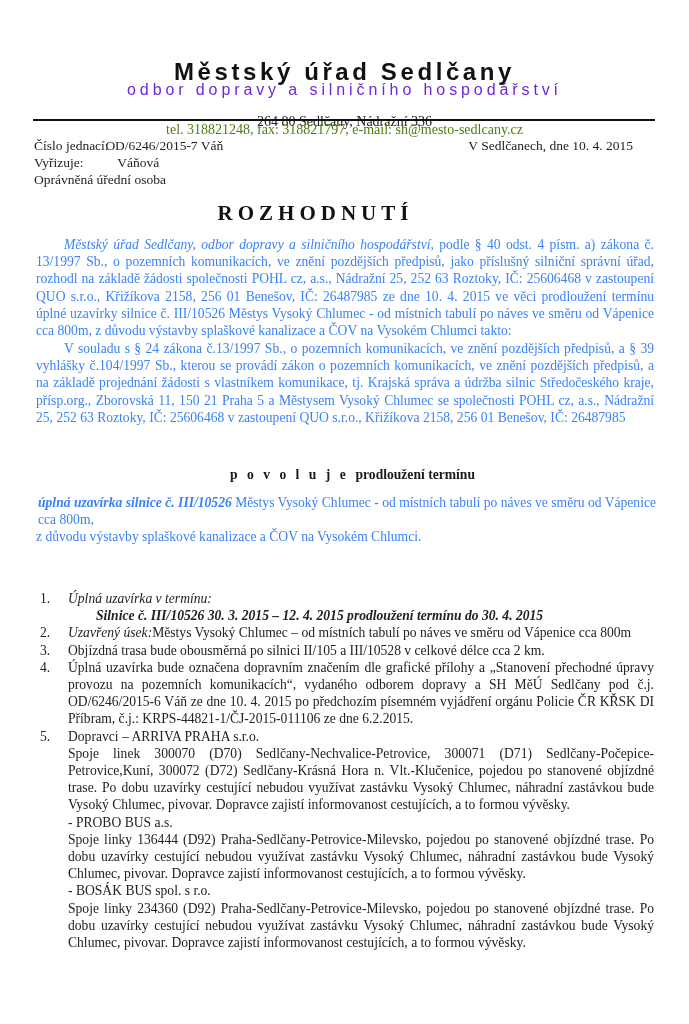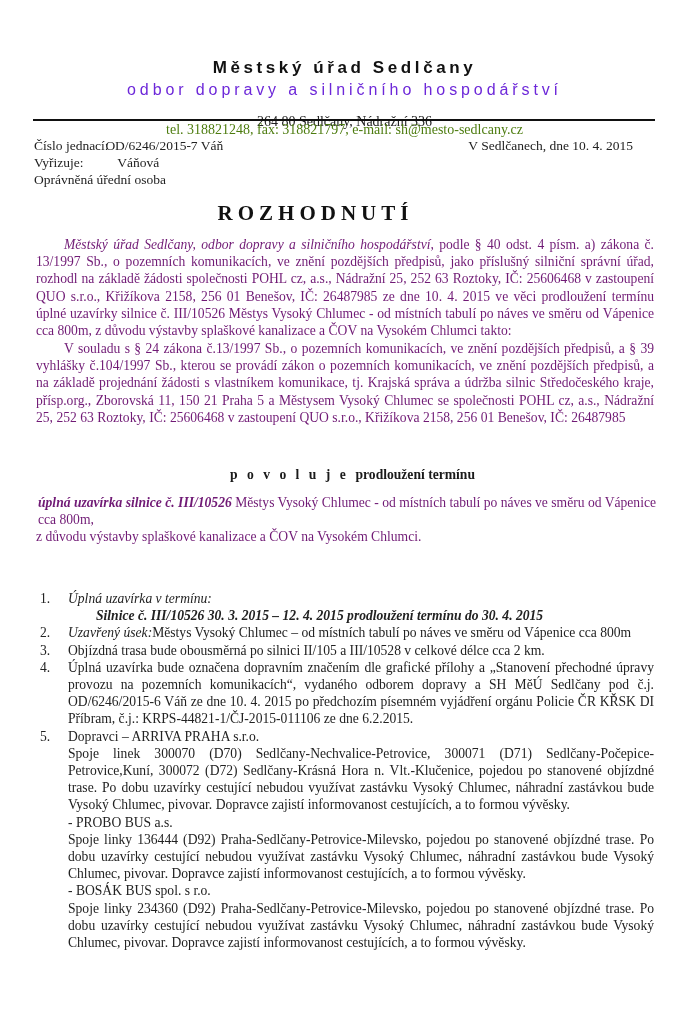--- a/index.html
+++ b/index.html
@@ -4,21 +4,21 @@
   <style>
     html, body { margin: 0; padding: 0; background: #ffffff; }
     body {
       width: 689px; height: 1024px; overflow: hidden; position: relative;
       font-family: "Liberation Serif", serif; color: #1a1a1a;
     }
     .page { position: absolute; left: 0; top: 0; width: 689px; height: 1024px; }
     .hdr-title {
       position: absolute; top: 58px; left: 0; width: 689px; text-align: center;
       font-family: "Liberation Sans", sans-serif; font-weight: bold;
-      font-size: 17px; letter-spacing: 3.6px; color: #111;
+      font-size: 24px; letter-spacing: 3.6px; color: #111;
     }
     .hdr-sub {
       position: absolute; top: 81px; left: 0; width: 689px; text-align: center;
       font-family: "Liberation Sans", sans-serif; font-size: 16px;
       letter-spacing: 3.9px; color: #6d28d9;
     }
     .hdr-addr {
       position: absolute; top: 101px; left: 0; width: 689px; text-align: center;
       font-size: 14px; color: #222; margin-top: 13px;
     }
@@ -31,21 +31,21 @@
       font-size: 14px; color: #4d7c0f;
     }
     .meta { position: absolute; font-size: 13.5px; color: #222; white-space: nowrap; }
     .meta .lbl { display: inline-block; }
     .title {
       position: absolute; top: 201px; left: 0; width: 631px; text-align: center;
       font-weight: bold; font-size: 21px; letter-spacing: 5px; color: #111;
     }
     .para {
       position: absolute; left: 36px; width: 618px; font-size: 13.6px; line-height: 17.2px;
-      text-align: justify; color: #701a75;
+      text-align: justify; color: #3b82f6;
     }
     .indent { text-indent: 28px; }
     .center-line {
       position: absolute; left: 0; width: 689px; text-align: center; font-size: 13.6px; font-weight: bold; padding-left: 8px;
     }
     .spaced { letter-spacing: 3px; }
     .ul { text-decoration: underline; }
     .list { position: absolute; left: 36px; width: 618px; font-size: 13.6px; line-height: 17.2px; color: #222; }
     .li { position: relative; padding-left: 32px; text-align: justify; }
     .li .num { position: absolute; left: 4px; top: 0; }

